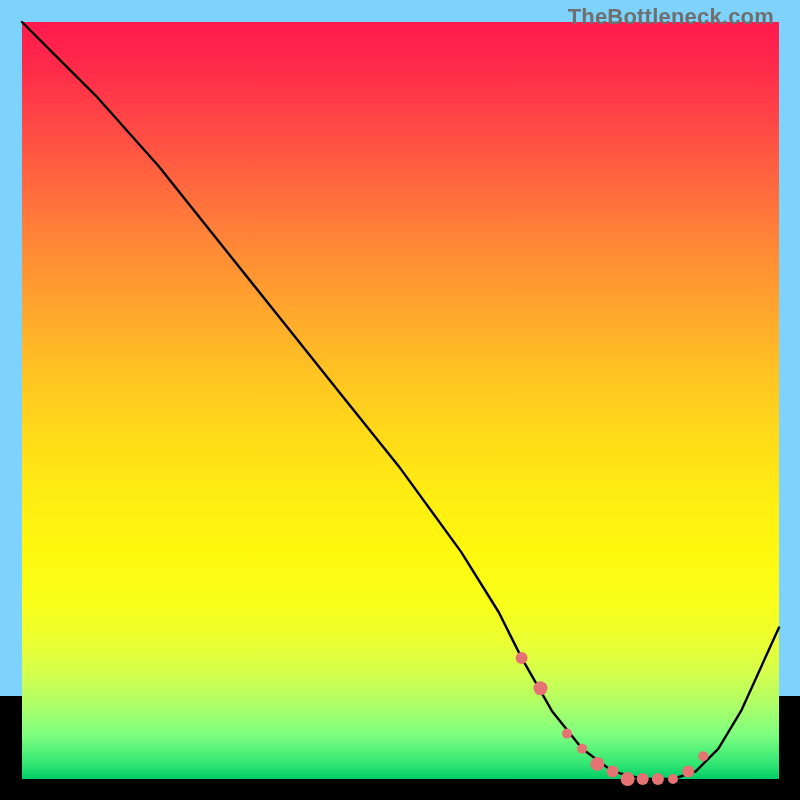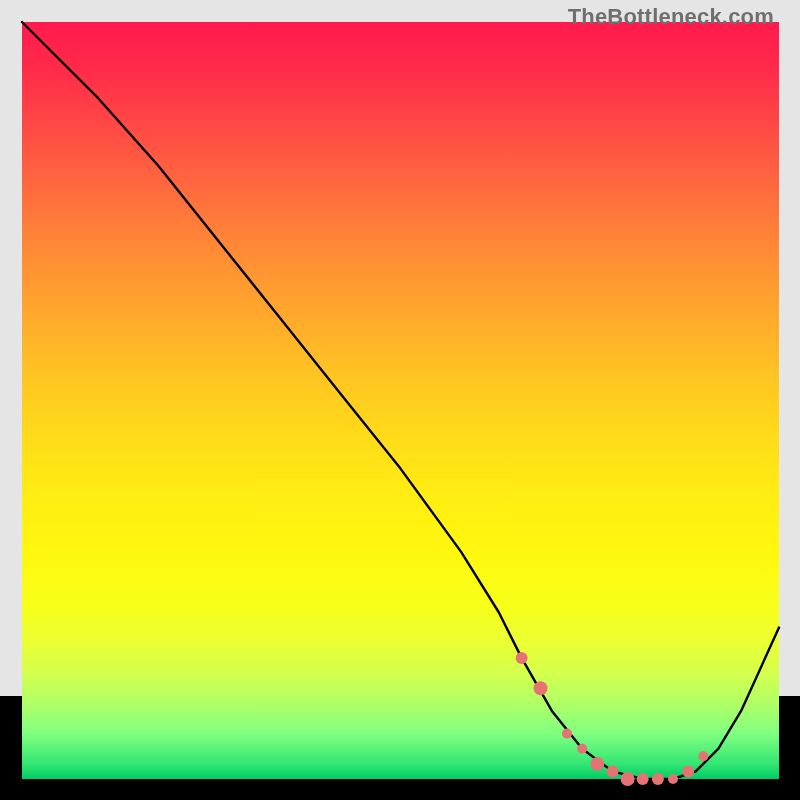--- a/index.html
+++ b/index.html
@@ -8,21 +8,21 @@
     width: 800px;
     height: 800px;
     background: #000;
     overflow: hidden;
     font-family: Arial, Helvetica, sans-serif;
   }
   .frame {
     position: relative;
     width: 800px;
     height: 696px;
-    background: #e5e5e5;
+    background: #7dd3fc;
   }
   .plot {
     position: absolute;
     left: 22px;
     top: 22px;
     width: 757px;
     height: 757px;
     background: linear-gradient(to bottom,
       #ff1a4d 0%,
       #ff2a4a 6%,

